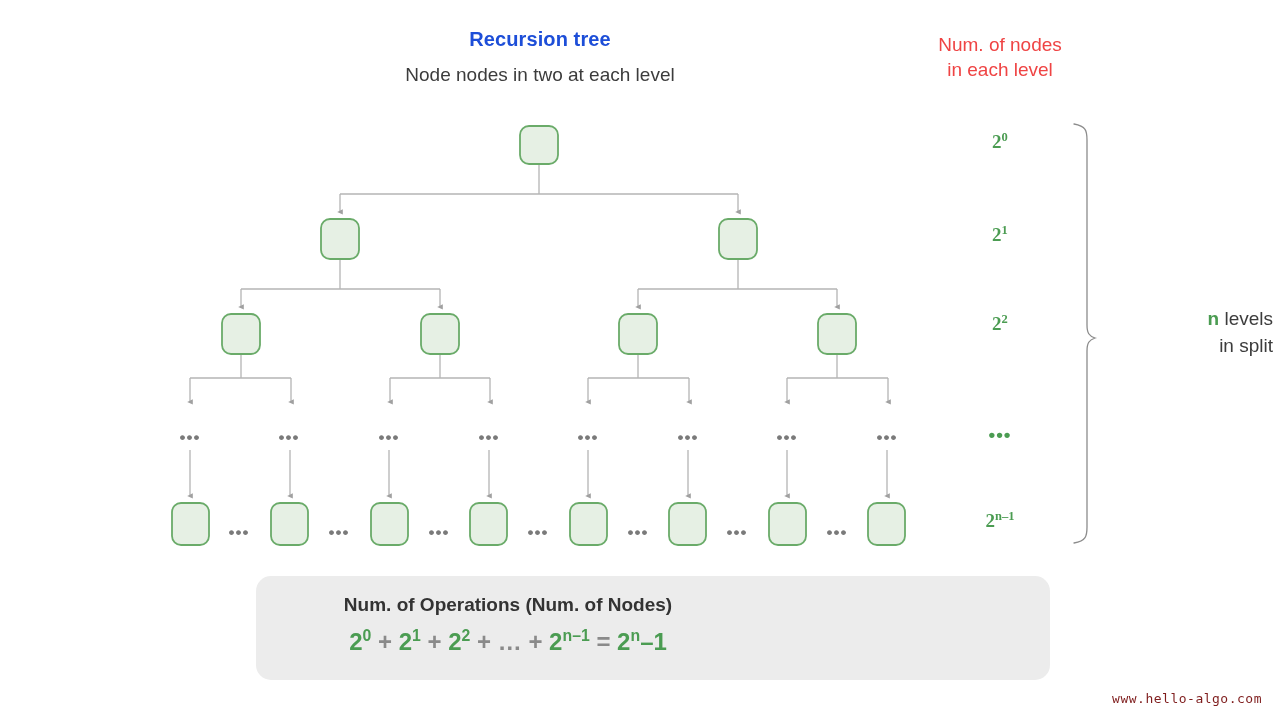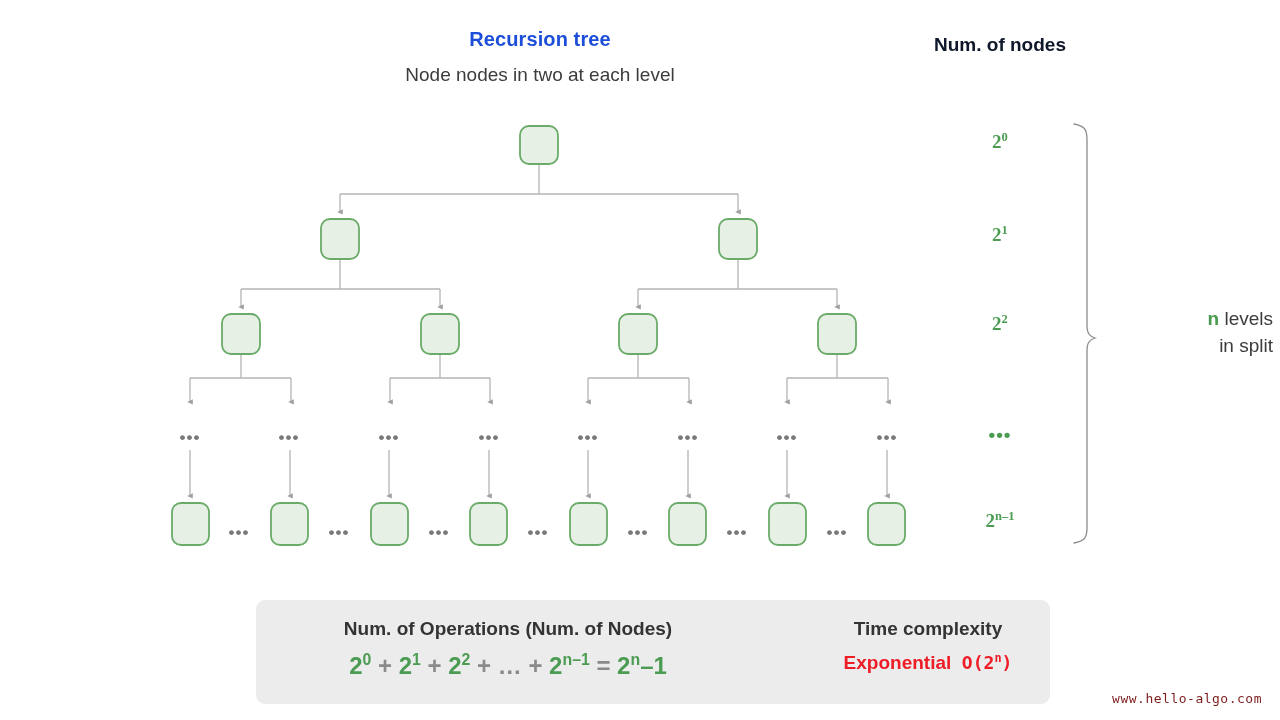--- a/index.html
+++ b/index.html
@@ -50,22 +50,22 @@
     font-weight: normal;
     color: #3c3c3c;
   }
   .col-head {
     position: absolute;
     left: 900px;
     top: 32px;
     width: 200px;
     text-align: center;
     font-size: 19px;
-    font-weight: bold;
-    color: #0f172a;
+    font-weight: normal;
+    color: #ef4444;
     line-height: 25px;
   }
 
   
   .lvl-label {
     position: absolute;
     width: 120px;
     text-align: center;
     font-size: 19px;
     font-weight: bold;
@@ -116,22 +116,21 @@
   }
 
   
   .summary {
     position: absolute;
     left: 256px;
     top: 576px;
     width: 794px;
     height: 104px;
     background: #ececec;
-    border-radius: 9px;
-    margin-top: 24px;
+    border-radius: 15px;
   }
   .sum-left {
     position: absolute;
     left: 16px;
     top: 18px;
     width: 472px;
     text-align: center;
   }
   .sum-title {
     font-size: 19px;
@@ -291,20 +290,21 @@
     <g transform="translate(746,621)">
       <path d="M0,7 L20,7 L20,0 L37,13 L20,26 L20,19 L0,19 Z" fill="#c4c4c4"></path>
     </g>
   </svg>
 
   <div class="title">Recursion tree</div>
   <div class="subtitle">Node nodes in two at each level</div>
 
   <div class="col-head">
     <div>Num. of nodes</div>
+    <div>in each level</div>
   </div>
 
   <div class="lvl-label" style="left:940px; top:131px;">
     <span>2</span><sup>0</sup>
   </div>
   <div class="lvl-label" style="left:940px; top:224px;">
     <span>2</span><sup>1</sup>
   </div>
   <div class="lvl-label" style="left:940px; top:313px;">
     <span>2</span><sup>2</sup>
@@ -351,24 +351,17 @@
         <span class="op">…</span>
         <span class="op">+</span>
         <span><span>2</span><sup>n–1</sup></span>
         <span class="op">=</span>
         <span><span>2</span><sup>n</sup><span>–1</span></span>
       </div>
     </div>
 
     <div class="arrow-icon"></div>
 
-    <div class="sum-right">
-      <div class="tc">Time complexity</div>
-      <div class="exp">
-        <span>Exponential</span>&nbsp;
-        <span class="big-o"><span>O(2</span><sup>n</sup><span>)</span></span>
-      </div>
-    </div>
   </div>
 
   <div class="watermark">www.hello-algo.com</div>
 
 </div>
 
 </body></html>

